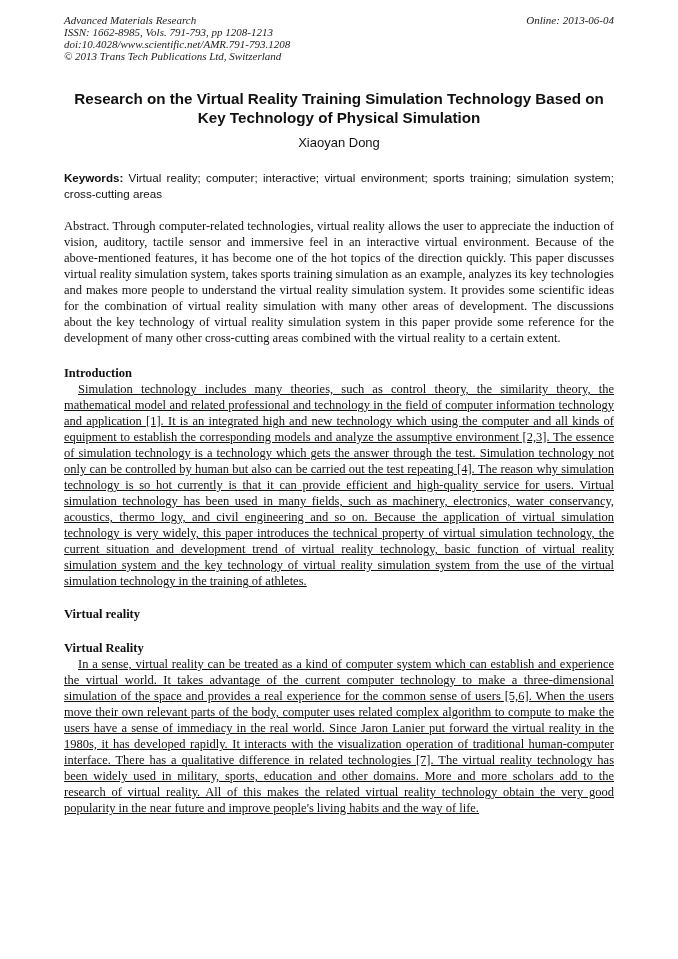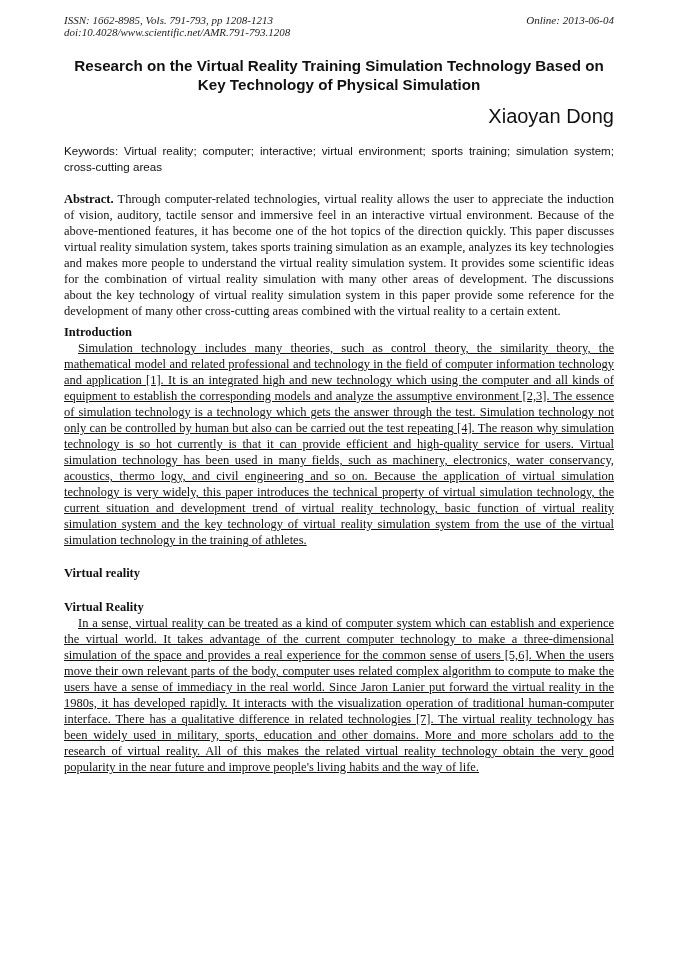--- a/index.html
+++ b/index.html
@@ -28,78 +28,80 @@
       line-height: 12px;
       color: #222222;
     }
     .header-left div { white-space: nowrap; }
     .header-right {
       position: absolute;
       right: 0;
       top: 0;
     }
     .title {
-      margin-top: 18px;
+      margin-top: 27px;
       font-family: "Liberation Sans", sans-serif;
       font-weight: bold;
       font-size: 15.2px;
       line-height: 19px;
       text-align: center;
       color: #111111;
     }
     .author {
-      margin-top: 13px;
+      margin-top: 7px;
       font-family: "Liberation Sans", sans-serif;
-      font-size: 20px;
+      font-size: 13px;
       line-height: 18px;
-      text-align: right;
+      text-align: center;
     }
     .affiliation {
       margin-top: 6px;
       font-family: "Liberation Sans", sans-serif;
       font-size: 11.6px;
       line-height: 14px;
       text-align: center;
     }
     .keywords {
       margin-top: 18px;
       font-family: "Liberation Sans", sans-serif;
       font-size: 11.6px;
       line-height: 16px;
       text-align: justify;
     }
-    .kw-label { font-weight: normal; }
+    .kw-label { font-weight: bold; }
     .serif {
       font-family: "Liberation Serif", serif;
       font-size: 12.5px;
       line-height: 16px;
       text-align: justify;
     }
     .abstract { margin-top: 16px; }
-    .abstract-label { font-weight: bold; }
+    .abstract-label { font-weight: normal; }
     .section-heading {
       font-family: "Liberation Serif", serif;
       font-weight: bold;
       font-size: 12.5px;
       line-height: 16px;
     }
-    .h-intro { margin-top: 5px; }
+    .h-intro { margin-top: 19px; }
     .h-vr { margin-top: 17px; }
     .h-vr-sub { margin-top: 18px; }
     .para { text-indent: 14px; text-decoration: underline; }
   </style>
 </head>
 <body>
 
 <div class="page">
 
   <div class="header">
     <div class="header-left">
+      <div>Advanced Materials Research</div>
       <div>ISSN: 1662-8985, Vols. 791-793, pp 1208-1213</div>
       <div>doi:10.4028/www.scientific.net/AMR.791-793.1208</div>
+      <div>© 2013 Trans Tech Publications Ltd, Switzerland</div>
     </div>
     <div class="header-right">Online: 2013-06-04</div>
   </div>
 
   <div class="title">Research on the Virtual Reality Training Simulation Technology Based on Key Technology of Physical Simulation</div>
   <div class="author">Xiaoyan Dong</div>
 
   <div class="keywords"><span class="kw-label">Keywords:</span><span> Virtual reality; computer; interactive; virtual environment; sports training; simulation system; cross-cutting areas</span></div>
 
   <div class="serif abstract"><span class="abstract-label">Abstract.</span><span> Through computer-related technologies, virtual reality allows the user to appreciate the induction of vision, auditory, tactile sensor and immersive feel in an interactive virtual environment. Because of the above-mentioned features, it has become one of the hot topics of the direction quickly. This paper discusses virtual reality simulation system, takes sports training simulation as an example, analyzes its key technologies and makes more people to understand the virtual reality simulation system. It provides some scientific ideas for the combination of virtual reality simulation with many other areas of development. The discussions about the key technology of virtual reality simulation system in this paper provide some reference for the development of many other cross-cutting areas combined with the virtual reality to a certain extent.</span></div>

